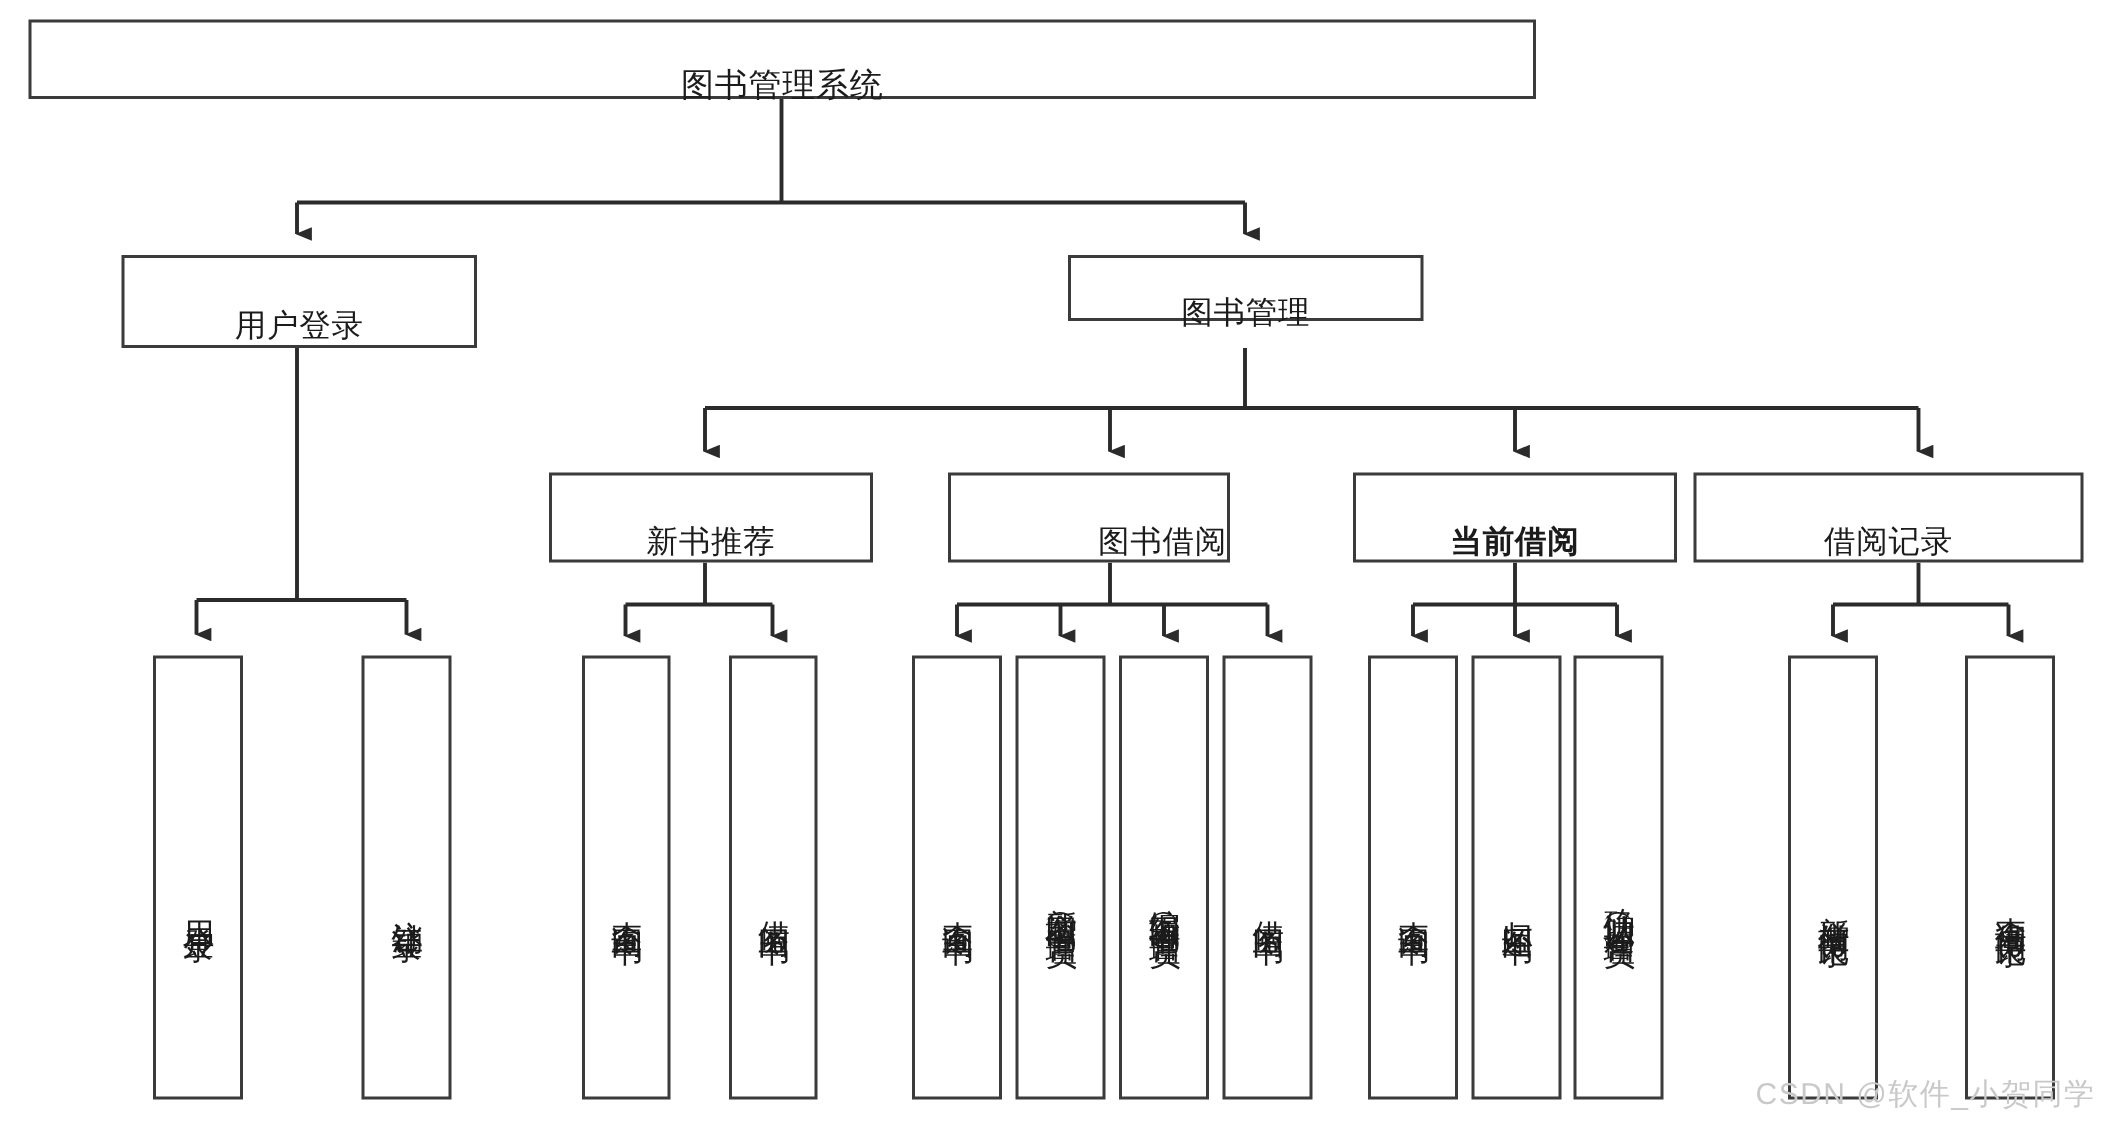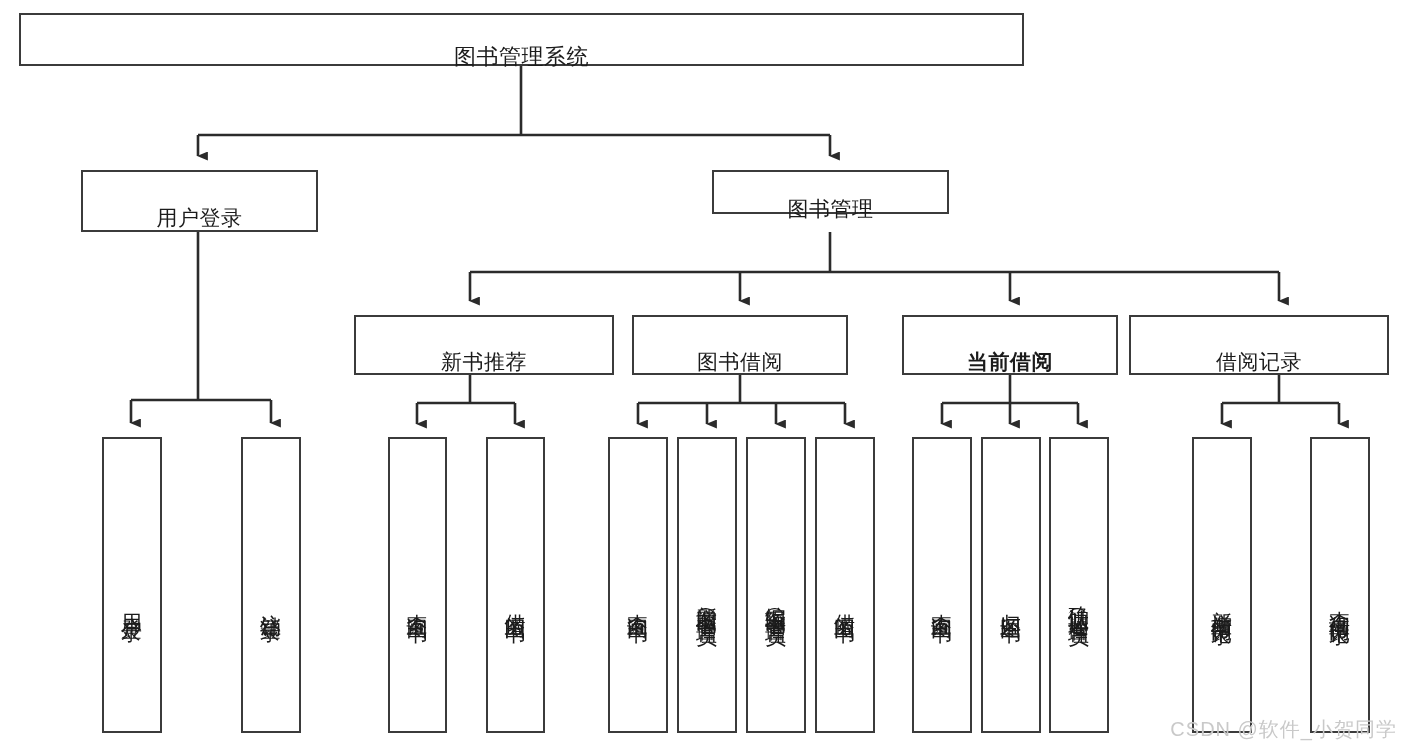--- a/index.html
+++ b/index.html
@@ -135,24 +135,24 @@
     <span class="label">图书管理系统</span>
   </div>
 
   <div class="node horiz" style="left:81px; top:170px; width:237px; height:62px;">
     <span class="label">用户登录</span>
   </div>
   <div class="node horiz" style="left:712px; top:170px; width:237px; height:44px;">
     <span class="label">图书管理</span>
   </div>
 
-  <div class="node horiz" style="left:354px; top:315px; width:260px; height:60px;">
+  <div class="node horiz" style="left:366px; top:315px; width:216px; height:60px;">
     <span class="label">新书推荐</span>
   </div>
-  <div class="node horiz" style="left:632px; top:315px; width:216px; height:60px;">
+  <div class="node horiz" style="left:632px; top:315px; width:188px; height:60px;justify-content:flex-end;">
     <span class="label">图书借阅</span>
   </div>
   <div class="node horiz" style="left:902px; top:315px; width:216px; height:60px;font-weight:bold;">
     <span class="label">当前借阅</span>
   </div>
   <div class="node horiz" style="left:1129px; top:315px; width:260px; height:60px;">
     <span class="label">借阅记录</span>
   </div>
 
   <div class="node vert" style="left:102px; top:437px; width:60px; height:296px;">

